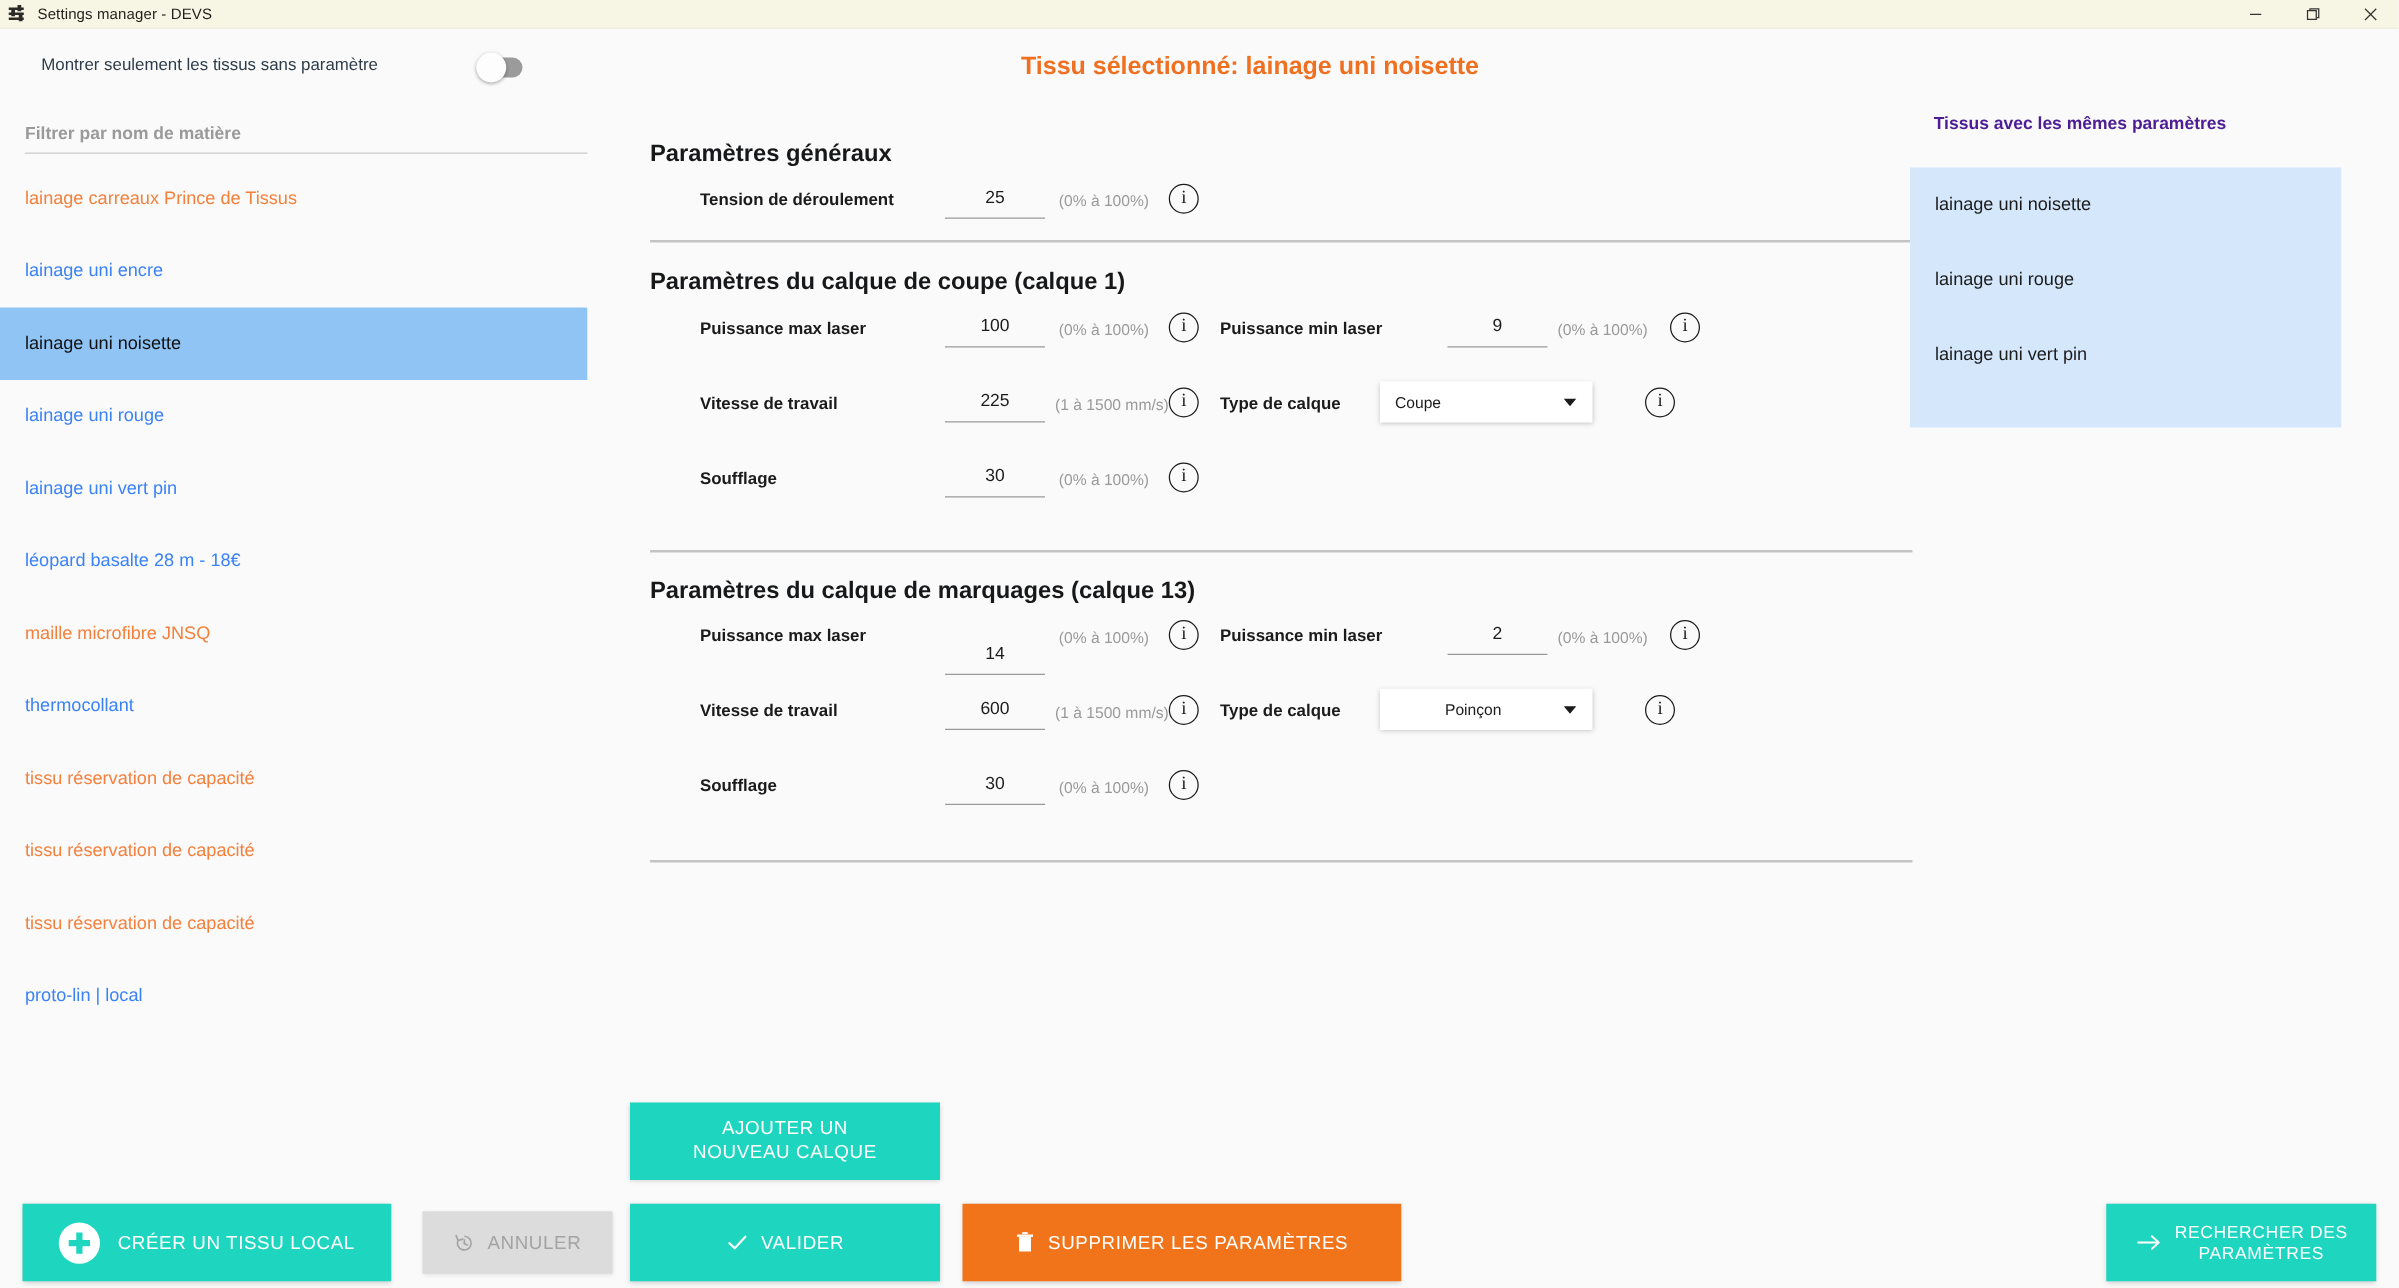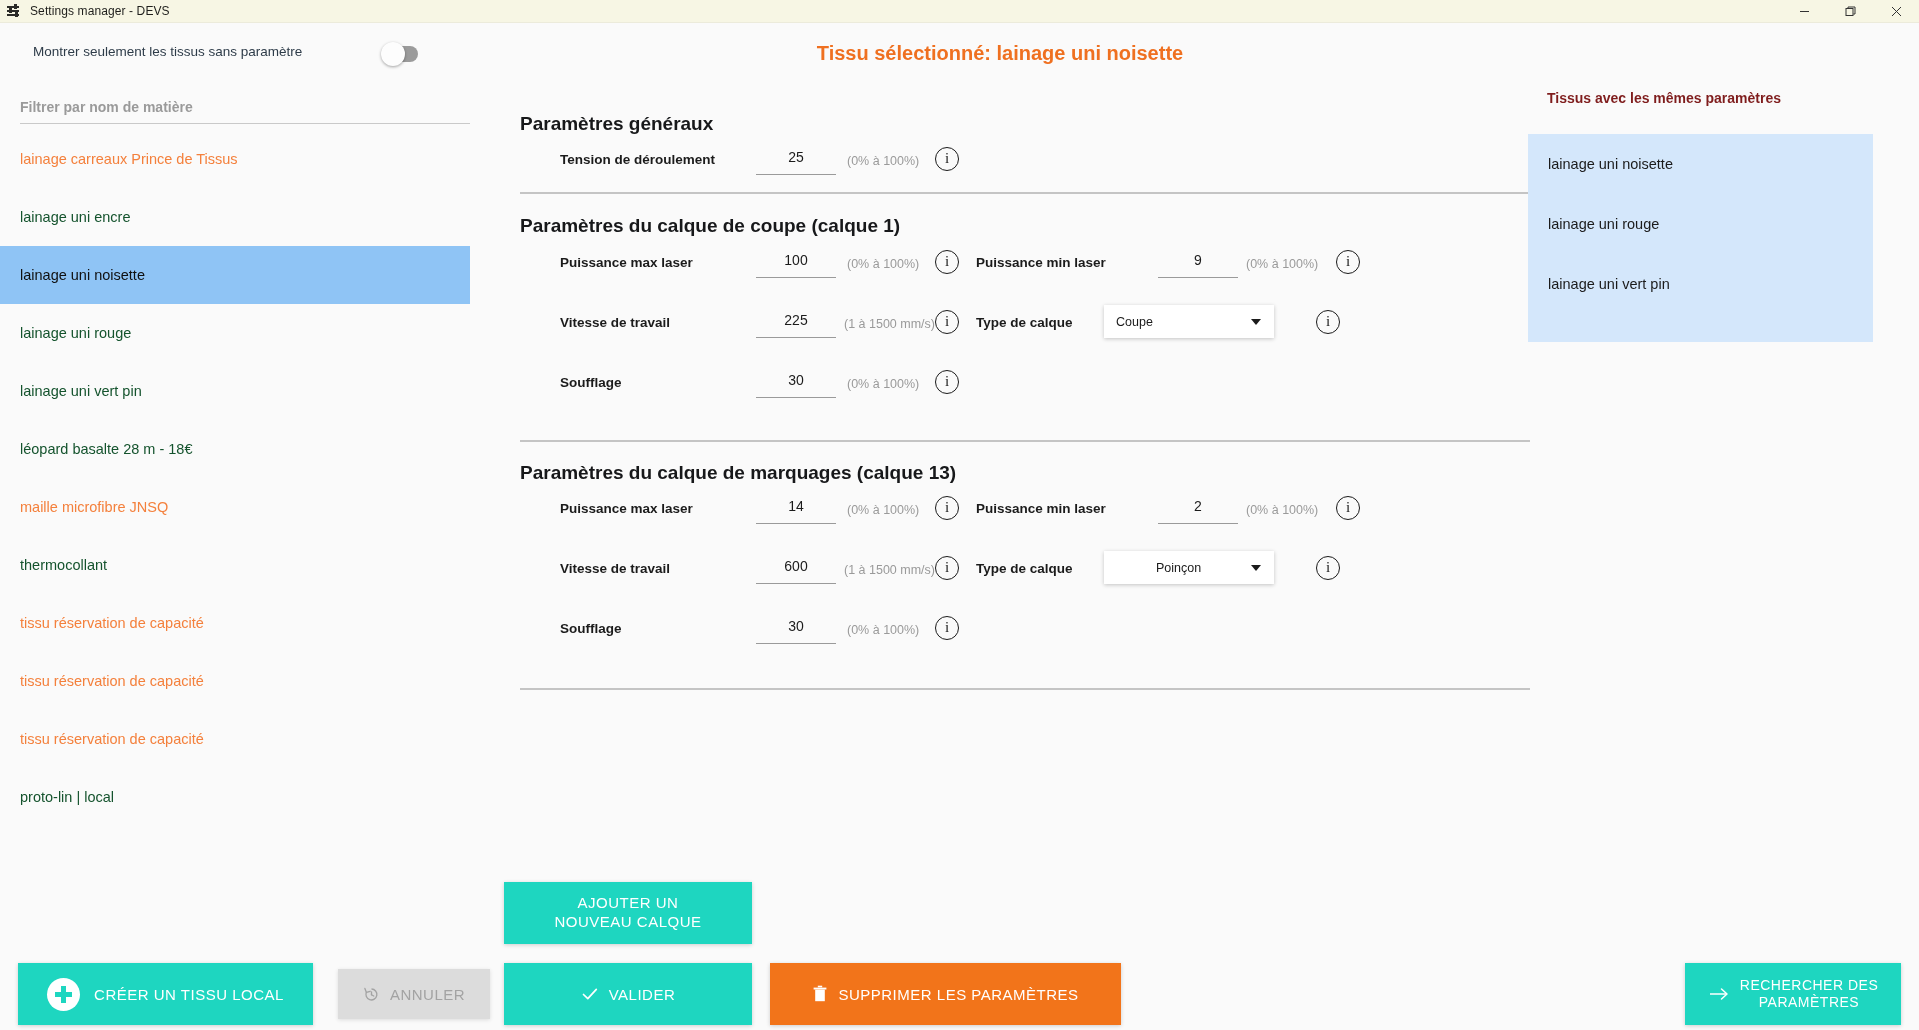--- a/index.html
+++ b/index.html
@@ -69,21 +69,21 @@
     padding: 0 0 8px 0;
   }
   .filter-input::placeholder { color: #9a9a9a; font-weight: 700; }
 
   .fabric-list {
     position: absolute; left: 0; top: 130px; width: 470px; height: 830px;
     overflow: hidden;
   }
   .fabric-item {
     height: 58px; display: flex; align-items: center;
-    padding-left: 20px; font-size: 14.5px; color: #14532d;
+    padding-left: 20px; font-size: 14.5px; color: #3b82f6;
   }
   .fabric-item.warn { color: #f4803c; }
   .fabric-item.selected { background: #8fc4f5; color: #101010; }
 
   
   .sel-title {
     position: absolute; left: 470px; top: 42px; width: 1060px;
     text-align: center; font-size: 20px; font-weight: 700; color: #ef7020;
   }
 
@@ -127,21 +127,21 @@
   .select span { font-size: 12.5px; color: #1b1b1b; margin-left: 12px; }
   .caret {
     margin-left: auto; margin-right: 13px;
     width: 0; height: 0; border-left: 5px solid transparent;
     border-right: 5px solid transparent; border-top: 6px solid #1b1b1b;
   }
 
   
   .right-title {
     position: absolute; left: 1547px; top: 90px;
-    font-size: 14px; font-weight: 700; color: #7f1d1d;
+    font-size: 14px; font-weight: 700; color: #4c1d95;
   }
   .same-box {
     position: absolute; left: 1528px; top: 134px; width: 345px; height: 208px;
     background: #d4e7fb;
   }
   .same-item {
     height: 60px; display: flex; align-items: center;
     padding-left: 20px; font-size: 14.5px; color: #1b1b1b;
   }
 
@@ -299,21 +299,21 @@
 </div>
 
 <div class="hr" style="top:440px;"></div>
 
 <div class="section" style="top:462px;">
   <div class="sec-title">Paramètres du calque de marquages (calque 13)</div>
 </div>
 
 <div class="prow" style="left:520px; top:492px; width:1010px;">
   <div class="plabel" style="left:40px;">Puissance max laser</div>
-  <div class="pfield" style="left:236px;">
+  <div class="pfield" style="left:236px;margin-top:16px;">
     <span>14</span>
   </div>
   <div class="phint" style="left:327px;">(0% à 100%)</div>
   <div class="info" style="left:415px;"></div>
   <div class="plabel" style="left:456px;">Puissance min laser</div>
   <div class="pfield" style="left:638px;">
     <span>2</span>
   </div>
   <div class="phint" style="left:726px;">(0% à 100%)</div>
   <div class="info" style="left:816px;"></div>

